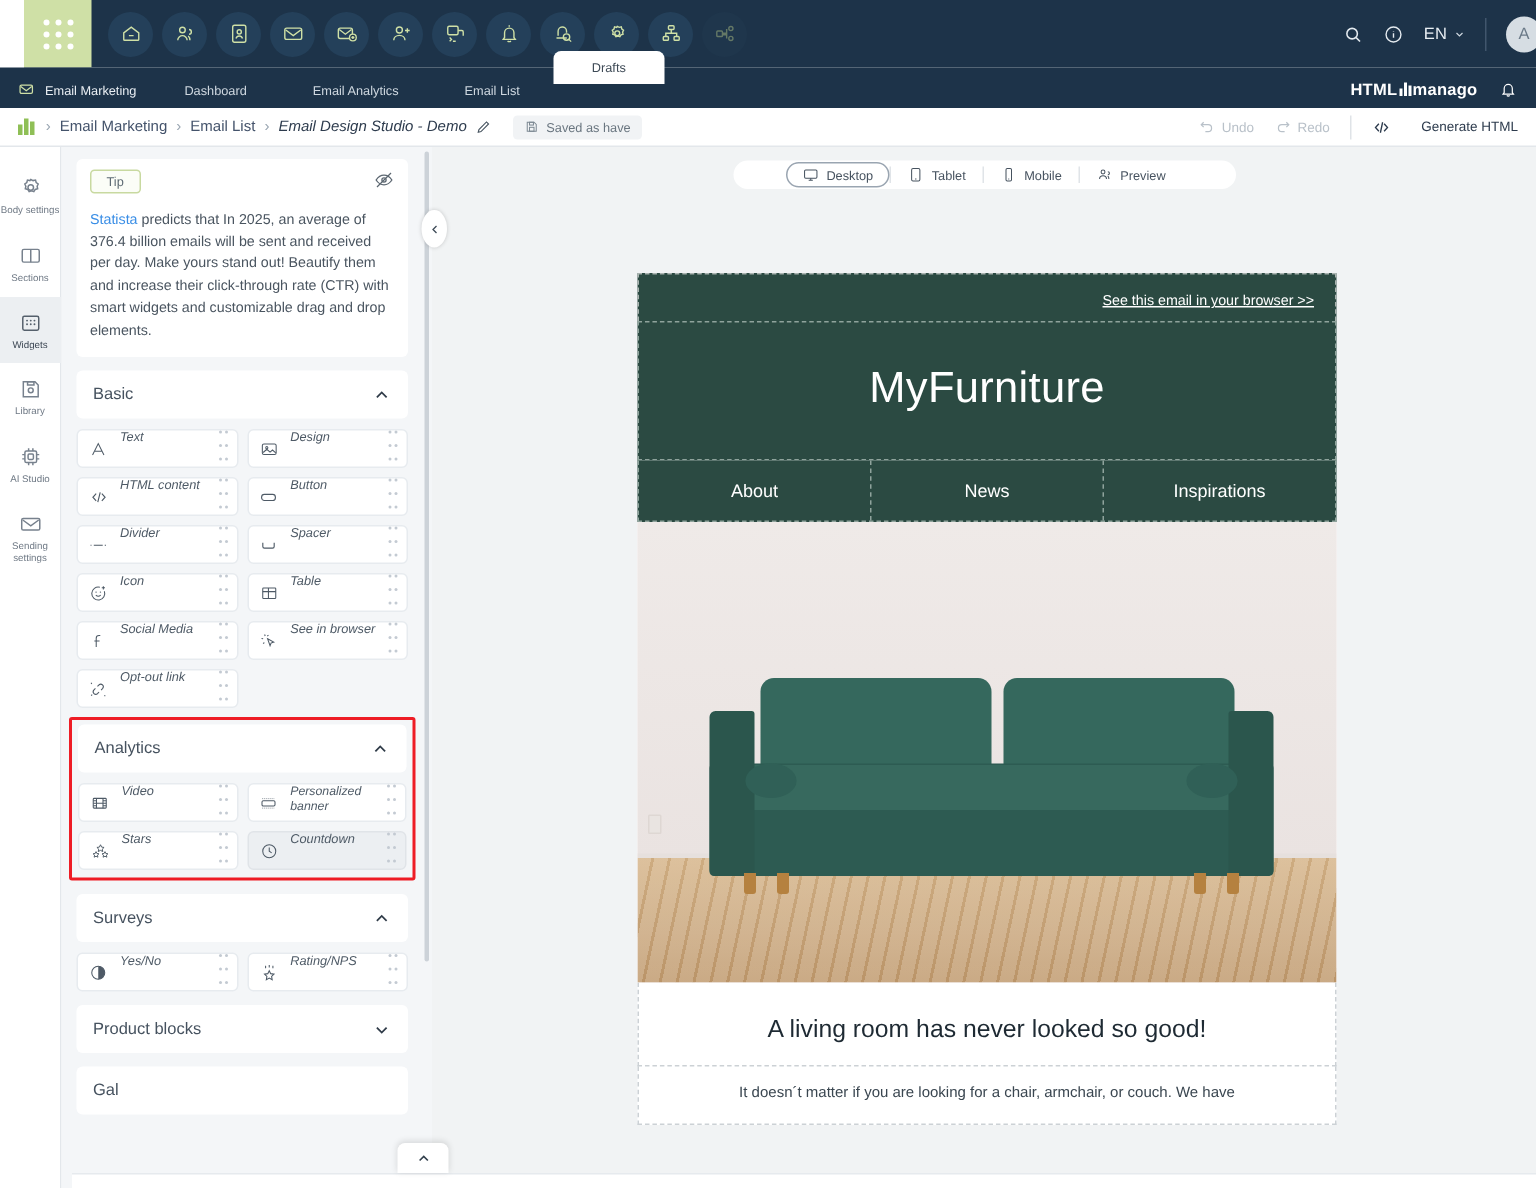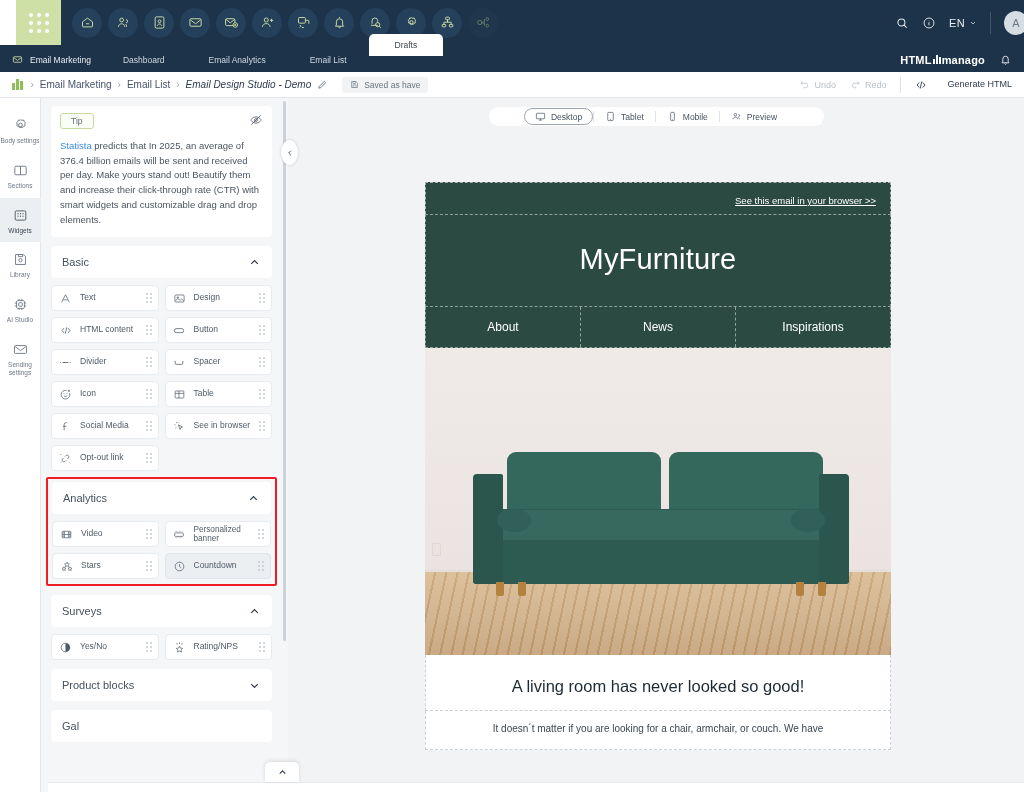--- a/index.html
+++ b/index.html
@@ -121,22 +121,22 @@
     background:#fff; border-radius:4px; margin-top:9px; height:32px;
     display:flex; align-items:center; justify-content:space-between;
     padding:0 11px; cursor:pointer;
   }
   .group-head .gt { font-size:11px; color:#46525f; }
   .chev { color:#2f3b48; }
 
   .wgrid { display:grid; grid-template-columns:1fr 1fr; gap:6px; margin-top:7px; }
   .witem {
     background:#fff; border:1px solid #e7ebef; border-radius:4px;
-    height:26px; display:flex; align-items:center; padding:0 6px; gap:7px;
-    cursor:pointer; position:relative;
+    height:26px; display:flex; padding:0 6px; gap:7px;
+    cursor:pointer; position:relative;font-style:italic;
   }
   .witem.sel { background:#eceff2; border-color:#e0e4e8; }
   .witem .wl { font-size:8.5px; color:#4e5a66; line-height:1.15; }
   .witem .wl.two { font-size:8.2px; }
   .dragdots {
     margin-left:auto; display:grid; grid-template-columns:2px 2px; grid-gap:2px;
     cursor:grab;
   }
   .dragdots i { width:2px; height:2px; background:#c3cad2; display:block; border-radius:50%; }
   .wicon { width:15px; display:flex; align-items:center; justify-content:center; flex:0 0 15px; }

